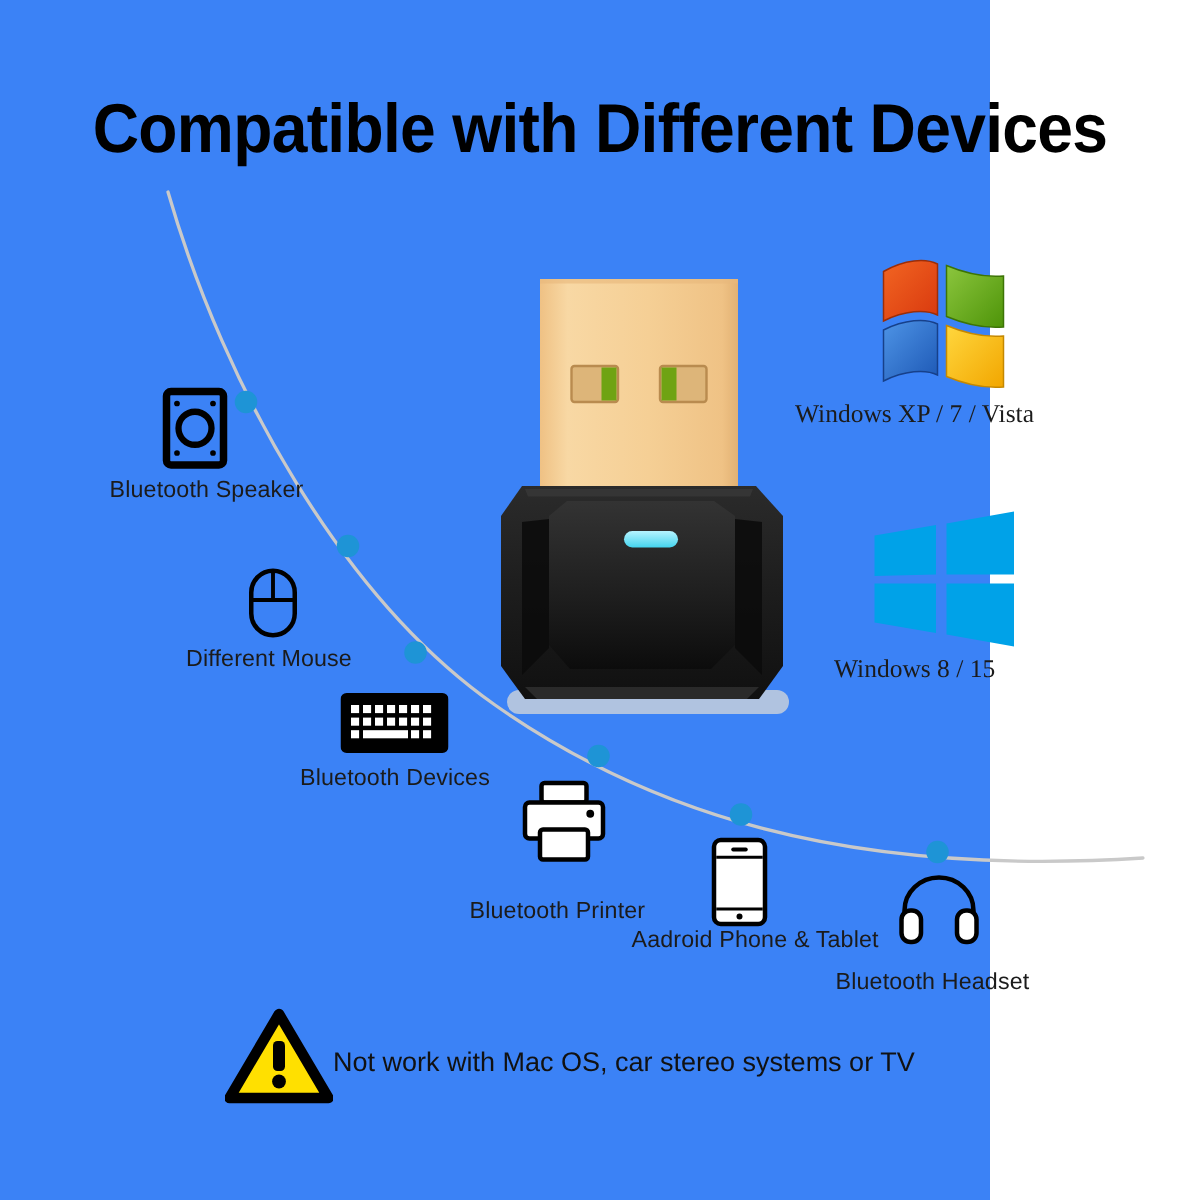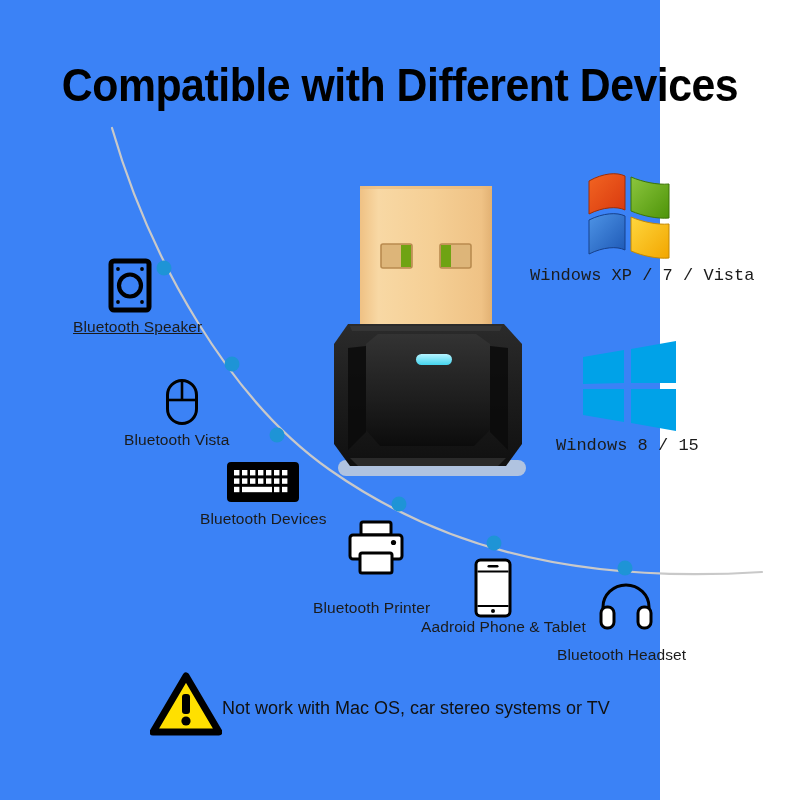--- a/index.html
+++ b/index.html
@@ -61,21 +61,21 @@
     letter-spacing: 0.1px;
   }
   .node-icon {
     position: absolute;
   }
 
   
   .os-label {
     position: absolute;
     white-space: nowrap;
-    font-family: Liberation Mono, monospace;
+    font-family: Liberation Serif, serif;
     font-size: 17px;
     color: #1b1b1b;
   }
 
   
   .warn-text {
     position: absolute;
     left: 222px;
     top: 698px;
     font-family: "Liberation Sans", sans-serif;
@@ -115,32 +115,32 @@
     <div class="node-icon" style="left:35px; top:0;">
       <svg width="44" height="55" viewBox="0 0 44 55">
         <rect x="3" y="3" width="38" height="49" rx="3" ry="3" fill="none" stroke="#000" stroke-width="5"></rect>
         <circle cx="22" cy="27.5" r="11" fill="none" stroke="#000" stroke-width="4.2"></circle>
         <circle cx="10" cy="11" r="1.9" fill="#000"></circle>
         <circle cx="34" cy="11" r="1.9" fill="#000"></circle>
         <circle cx="10" cy="44" r="1.9" fill="#000"></circle>
         <circle cx="34" cy="44" r="1.9" fill="#000"></circle>
       </svg>
     </div>
-    <div class="node-label" style="left:0; top:60px;text-decoration:underline;">Bluetooth Speaker</div>
+    <div class="node-label" style="left:0; top:60px;">Bluetooth Speaker</div>
   </div>
 
   <div class="node" style="left:124px; top:378px;">
     <div class="node-icon" style="left:41px; top:0;">
       <svg width="34" height="48" viewBox="0 0 34 48">
         <rect x="2.5" y="2.5" width="29" height="43" rx="14.5" ry="14.5" fill="none" stroke="#000" stroke-width="3"></rect>
         <line x1="2.5" y1="22" x2="31.5" y2="22" stroke="#000" stroke-width="2.6"></line>
         <line x1="17" y1="3" x2="17" y2="22" stroke="#000" stroke-width="2.6"></line>
       </svg>
     </div>
-    <div class="node-label" style="left:0; top:53px;">Bluetooth  Vista</div>
+    <div class="node-label" style="left:0; top:53px;">Different  Mouse</div>
   </div>
 
   <div class="node" style="left:200px; top:462px;">
     <div class="node-icon" style="left:27px; top:0;">
       <svg width="72" height="40" viewBox="0 0 72 40">
         <rect x="1.6" y="1.6" width="68.8" height="36.8" rx="2.5" ry="2.5" fill="#000" stroke="#000" stroke-width="3.2"></rect>
         <g fill="#ffffff">
           <rect x="7" y="8" width="5.4" height="5.4"></rect>
           <rect x="15" y="8" width="5.4" height="5.4"></rect>
           <rect x="23" y="8" width="5.4" height="5.4"></rect>

